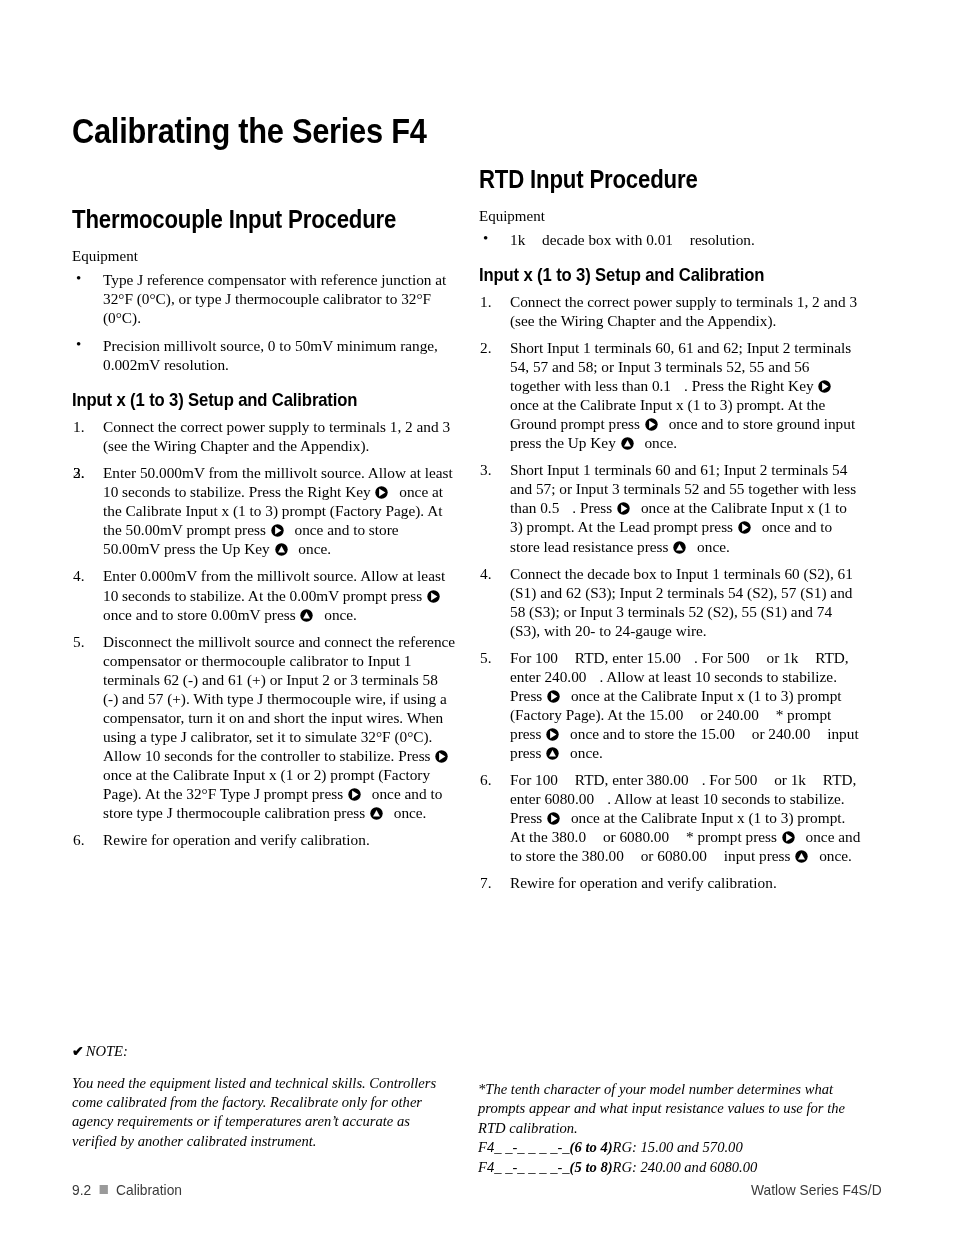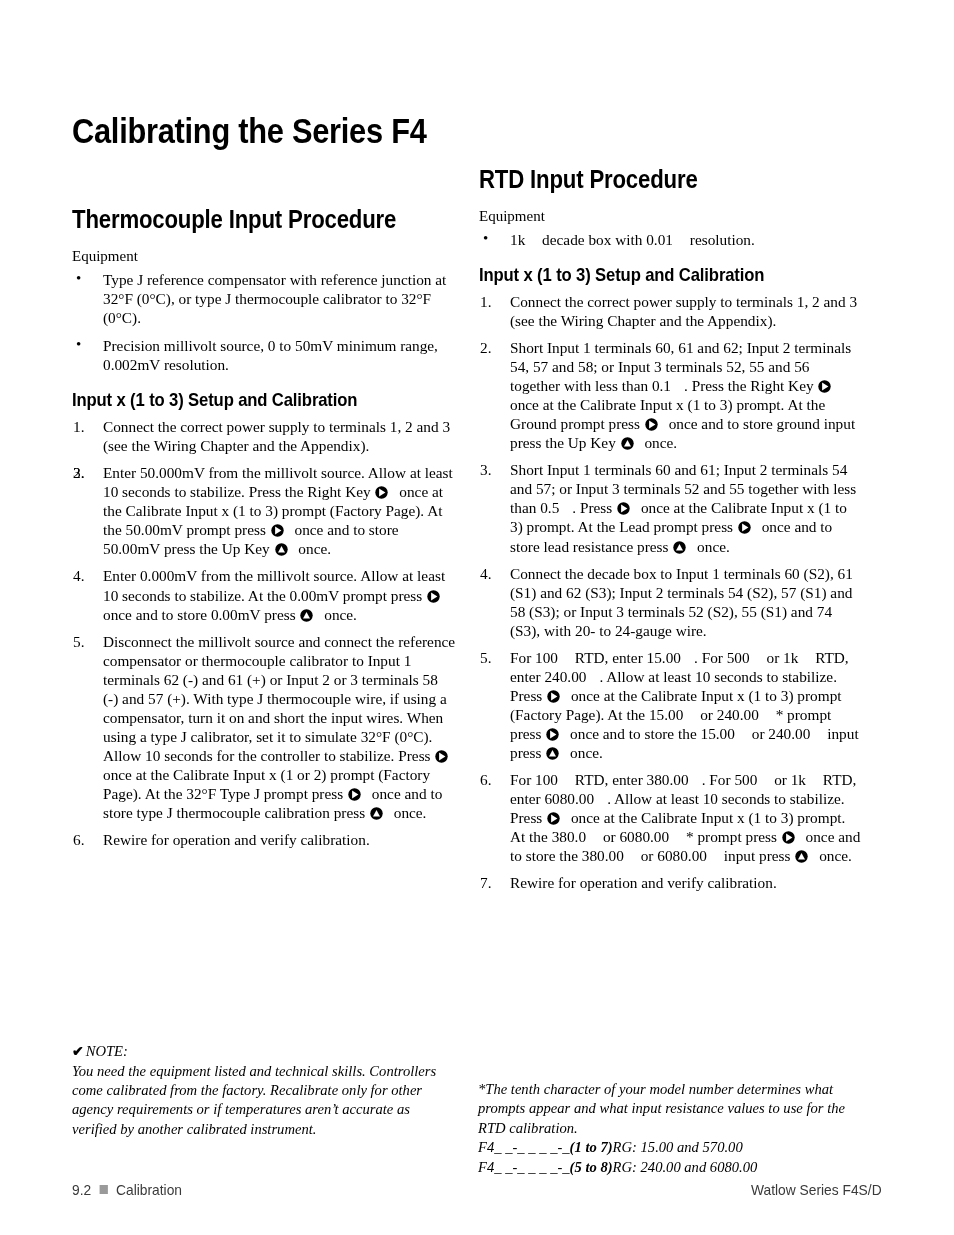--- a/index.html
+++ b/index.html
@@ -140,21 +140,21 @@
     top: 1042px;
     width: 386px;
     font-family: "Liberation Serif", "DejaVu Serif", serif;
     font-style: italic;
     font-size: 14.6px;
     line-height: 1.33;
   }
   .note-head {
     font-style: italic;
     font-size: 14.6px;
-    margin-bottom: 0px;
+    margin-bottom: 12px;
     white-space: nowrap;
   }
   .check {
     font-style: normal;
     font-weight: bold;
     font-size: 14px;
     margin-right: 2px;
   }
 
   .footnote-block {
@@ -312,21 +312,21 @@
   <div class="note-block">
     <div class="note-head">
       <span class="check">✔</span><span>NOTE:</span>
     </div>
     <div>You need the equipment listed and technical skills. Controllers come calibrated from the factory. Recalibrate only for other agency requirements or if temperatures aren’t accurate as verified by another calibrated instrument.</div>
   </div>
 
   <div class="footnote-block">
     <div>*The tenth character of your model number determines what prompts appear and what input resistance values to use for the RTD calibration.</div>
     <div>
-        <div class="model-line"><span>F4_ _-_ _ _ _-_</span><span class="rng">(1 to 7)</span><span>RG:  15.00 and 570.00</span></div>
+        <div class="model-line"><span>F4_ _-_ _ _ _-_</span><span class="rng">(6 to 4)</span><span>RG:  15.00 and 570.00</span></div>
         <div class="model-line"><span>F4_ _-_ _ _ _-_</span><span class="rng">(5 to 8)</span><span>RG:  240.00 and 6080.00</span></div>
       </div>
   </div>
 
   <div class="footer">
     <div class="footer-left">
       <span>9.2</span>
       <span class="footer-sq" style="background: rgb(154, 154, 154);"></span>
       <span>Calibration</span>
     </div>

